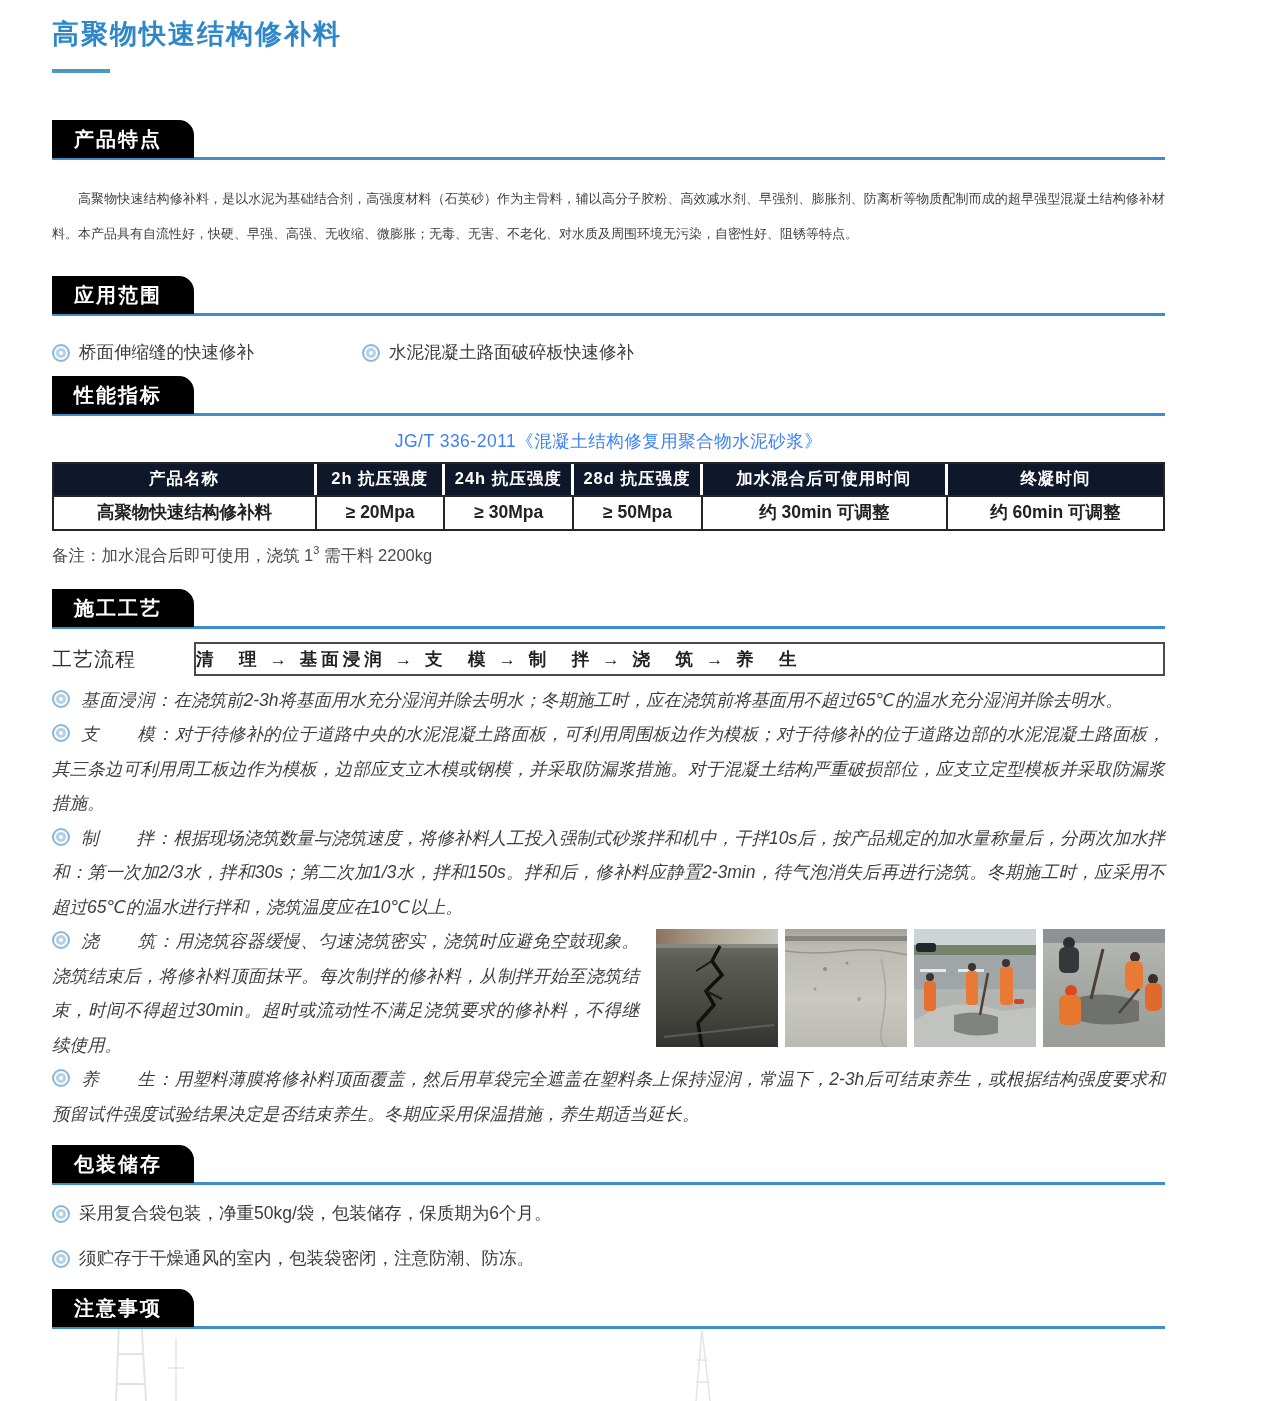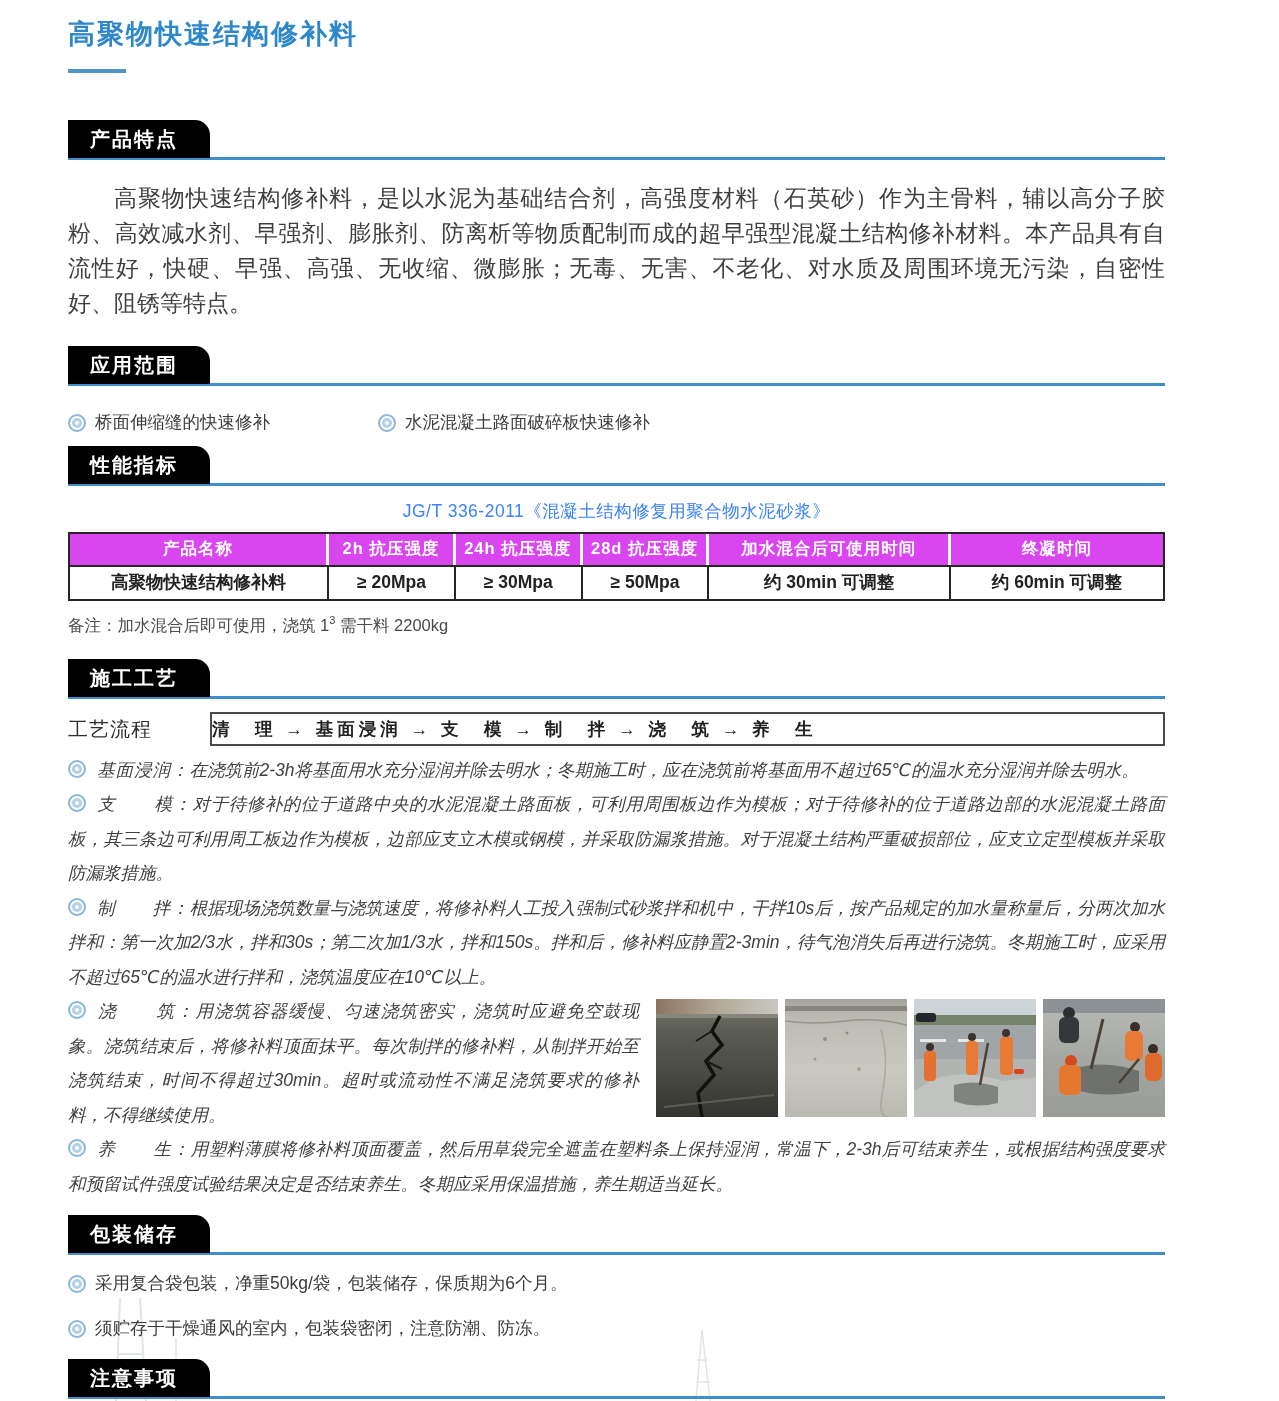--- a/index.html
+++ b/index.html
@@ -1,54 +1,54 @@
 <!DOCTYPE html>
 <html><head>
 <meta charset="utf-8">
 <style>
   html,body{margin:0;padding:0;}
   body{
     width:1279px;height:1401px;background:#ffffff;position:relative;overflow:hidden;
     font-family:"Liberation Sans","DejaVu Sans",sans-serif;color:#3b3b3b;
   }
-  .content{padding:0 114px 0 68px;position:relative;z-index:2;}
+  .content{padding:0 114px 0 52px;position:relative;z-index:2;}
 
   
   .page-title{padding-top:16px;font-size:27px;font-weight:700;color:#2e87c9;letter-spacing:2px;}
   .title-dash{width:58px;height:4px;background:#4e96c8;margin-top:17px;}
 
   
   .sec-head{border-bottom:3px solid #3e8fc9;clear:both;}
   .sec-tab{
     display:inline-block;background:#000000;color:#fff;font-weight:700;font-size:20px;
     letter-spacing:2px;padding:6px 32px 5px 22px;border-radius:0 15px 0 0;margin-bottom:-1px;
   }
   .mt48{margin-top:47px}.mt26{margin-top:25px}.mt8{margin-top:6px}.mt24{margin-top:22px}
   .mt16{margin-top:14px}
 
   
-  .para{margin-top:21px;font-size:23px;line-height:35px;text-indent:2em;text-align:justify;color:#3f3f3f;}
+  .para{margin-top:21px;font-size:13px;line-height:35px;text-indent:2em;text-align:justify;color:#3f3f3f;}
 
   
   .ring{
     display:inline-block;width:14px;height:14px;border-radius:50%;
     border:2px solid #8ab7da;box-shadow:inset 0 0 0 2px #ffffff,inset 0 0 0 5px #b3d0e7;
     vertical-align:-2px;margin-right:9px;flex:none;
   }
 
   
   .app-row{display:flex;margin-top:19px;font-size:17.5px;line-height:35px;}
   .app-item{display:flex;align-items:center;}
   .app-item:first-child{width:310px;}
 
   
   .std-caption{margin-top:13px;text-align:center;font-size:17.5px;color:#3b82f6;letter-spacing:0.5px;}
   table.perf{width:100%;border-collapse:separate;border-spacing:0;margin-top:9px;border:2px solid #262626;}
   table.perf th{
-    background:#d946ef;color:#fff;font-size:16.5px;font-weight:600;letter-spacing:1px;
+    background:#0f172a;color:#fff;font-size:16.5px;font-weight:600;letter-spacing:1px;
     padding:4px 2px 5px;border-right:3px solid #ffffff;
   }
   table.perf th:last-child{border-right:none;}
   table.perf td{
     background:#fff;font-size:17.5px;font-weight:600;color:#222;text-align:center;
     padding:3px 2px 5px;border-top:2px solid #262626;border-right:2px solid #262626;
   }
   table.perf td:last-child{border-right:none;}
   .note{margin-top:13px;font-size:16.5px;color:#4a4a4a;}
   .note sup{font-size:11px;}

